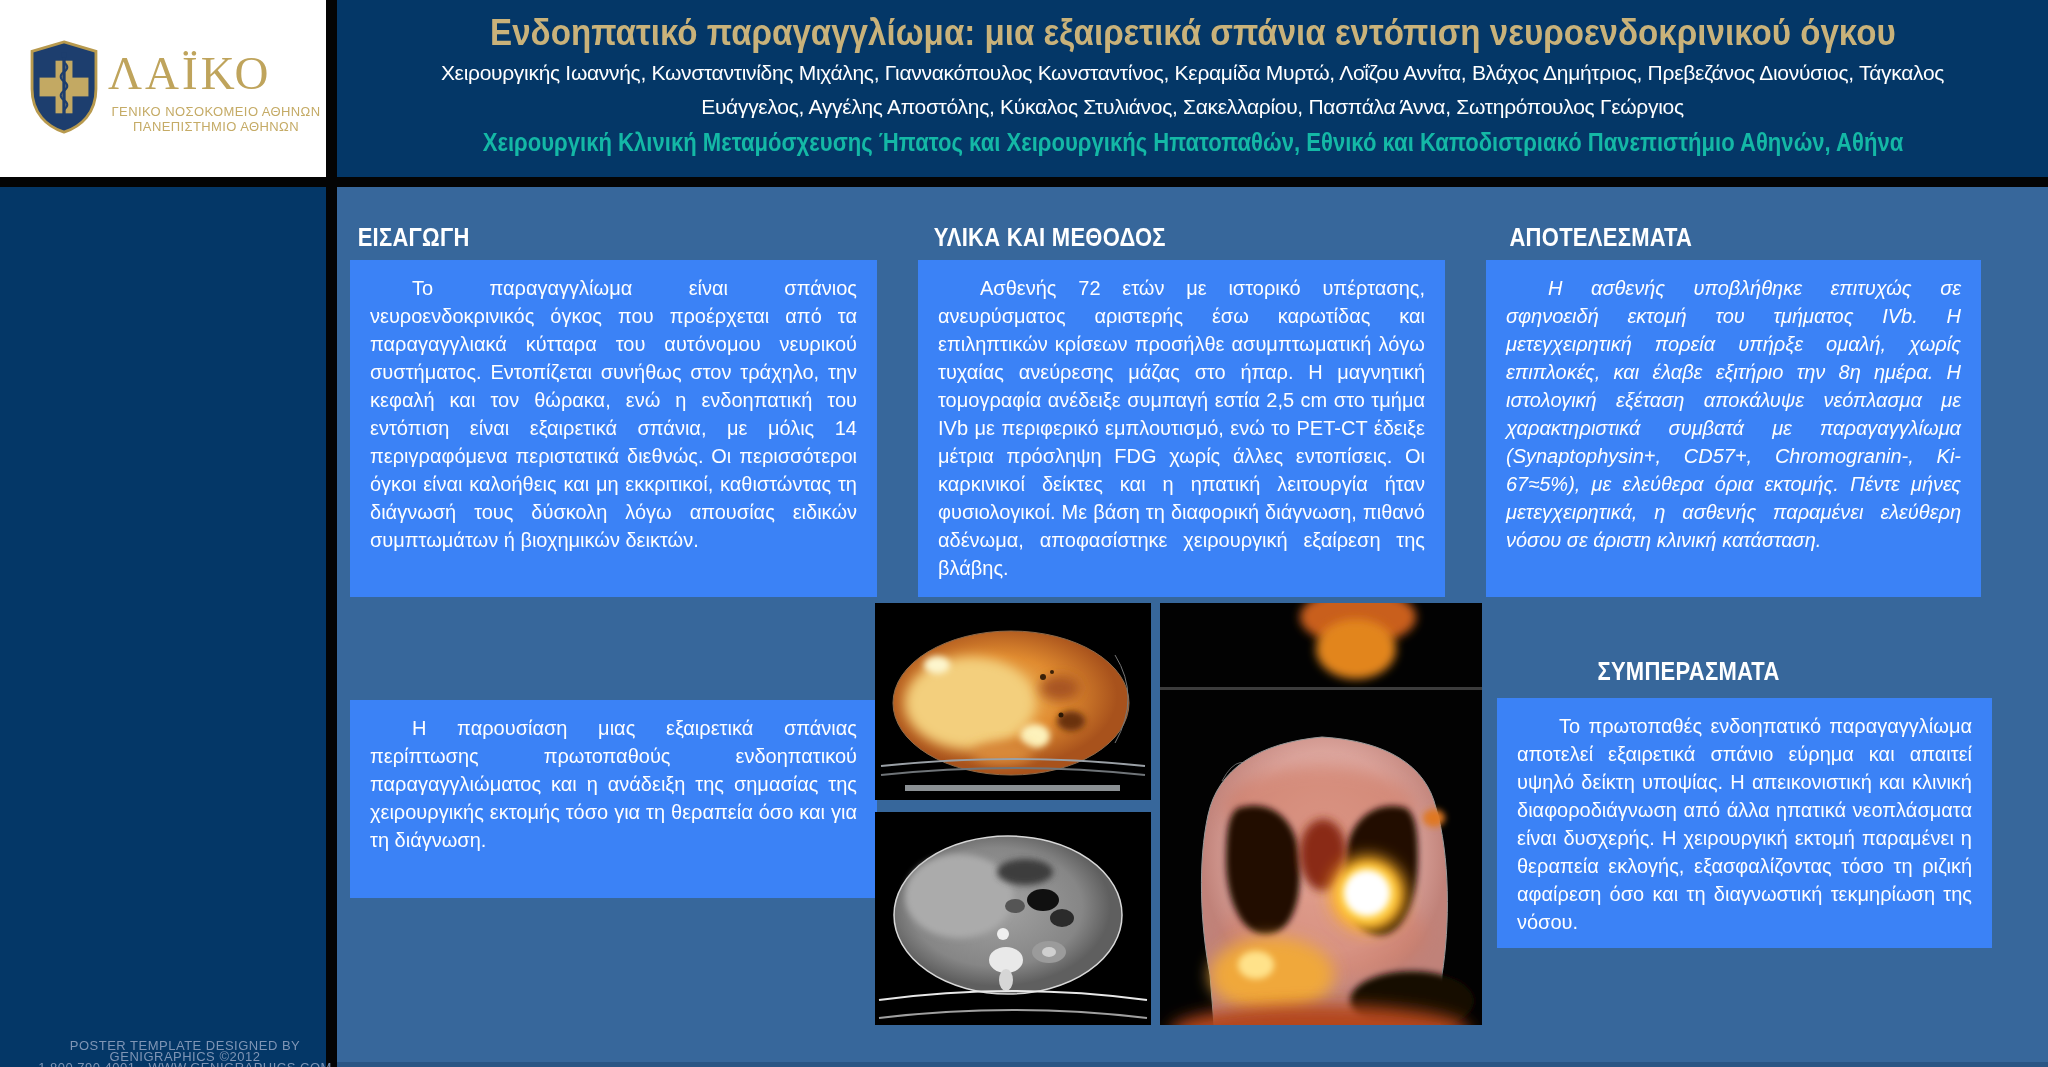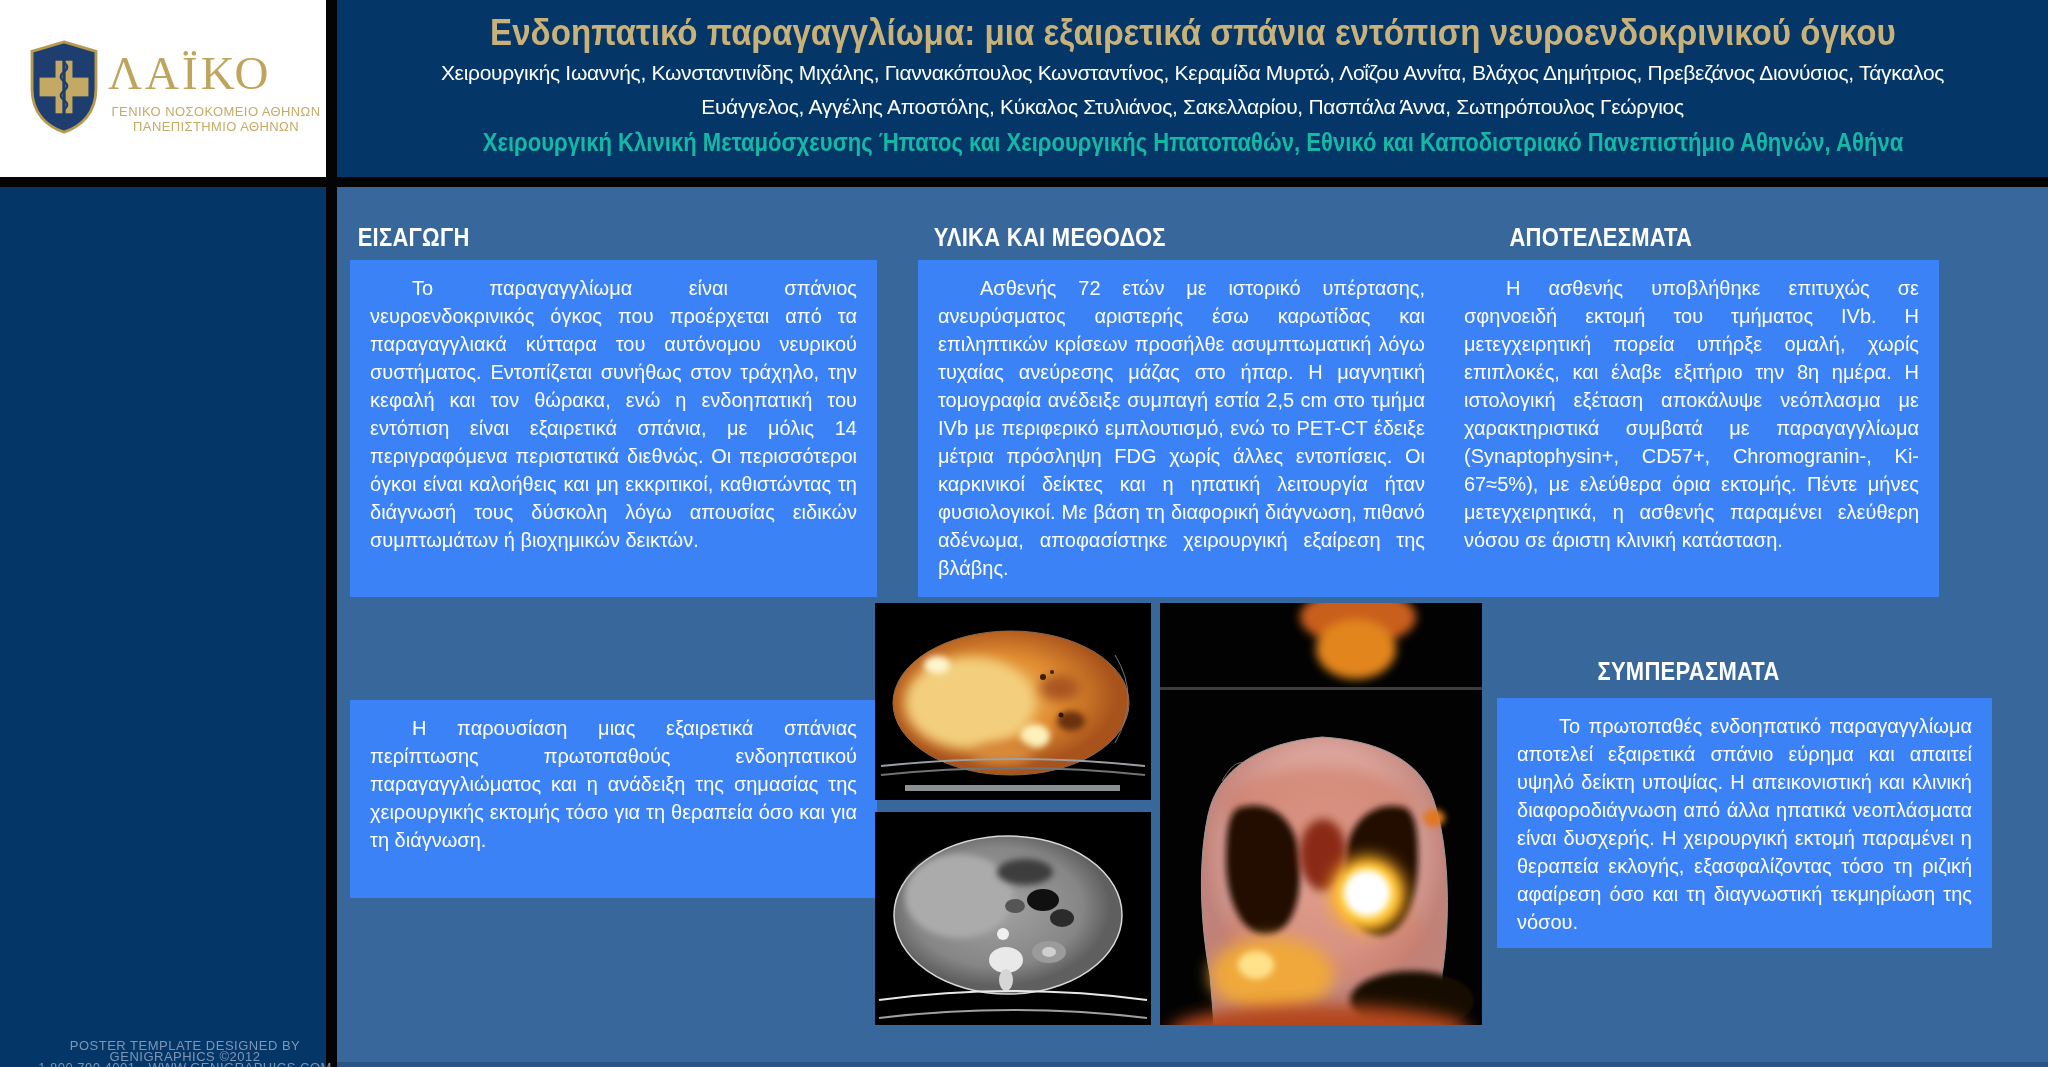--- a/index.html
+++ b/index.html
@@ -47,21 +47,21 @@
     padding:14px 20px;color:#ffffff;
   }
   .textbox p{margin:0;font-size:20px;line-height:28px;text-align:justify;text-indent:42px;}
   #intro-title{left:350px;top:222px;width:527px;}
   #intro-box{left:350px;top:260px;width:527px;height:337px;}
   #aim-title{left:350px;top:656px;width:527px;}
   #aim-box{left:350px;top:700px;width:527px;height:198px;}
   #methods-title{left:918px;top:222px;width:527px;}
   #methods-box{left:918px;top:260px;width:527px;height:337px;}
   #results-title{left:1497px;top:222px;width:495px;}
-  #results-box{left:1444px;top:260px;width:495px;height:337px;}
+  #results-box{left:1486px;top:260px;width:495px;height:337px;font-style:italic;}
   #conclusions-title{left:1585px;top:656px;width:495px;}
   #conclusions-box{left:1497px;top:698px;width:495px;height:250px;}
   
   .figure{position:absolute;overflow:hidden;background:#000;}
   #fig-axial-pet{left:875px;top:603px;width:276px;height:197px;}
   #fig-axial-ct{left:875px;top:812px;width:276px;height:213px;}
   #fig-coronal-pet{left:1160px;top:603px;width:322px;height:422px;}
   .figure svg{display:block;width:100%;height:100%;}
   
   .credit{

